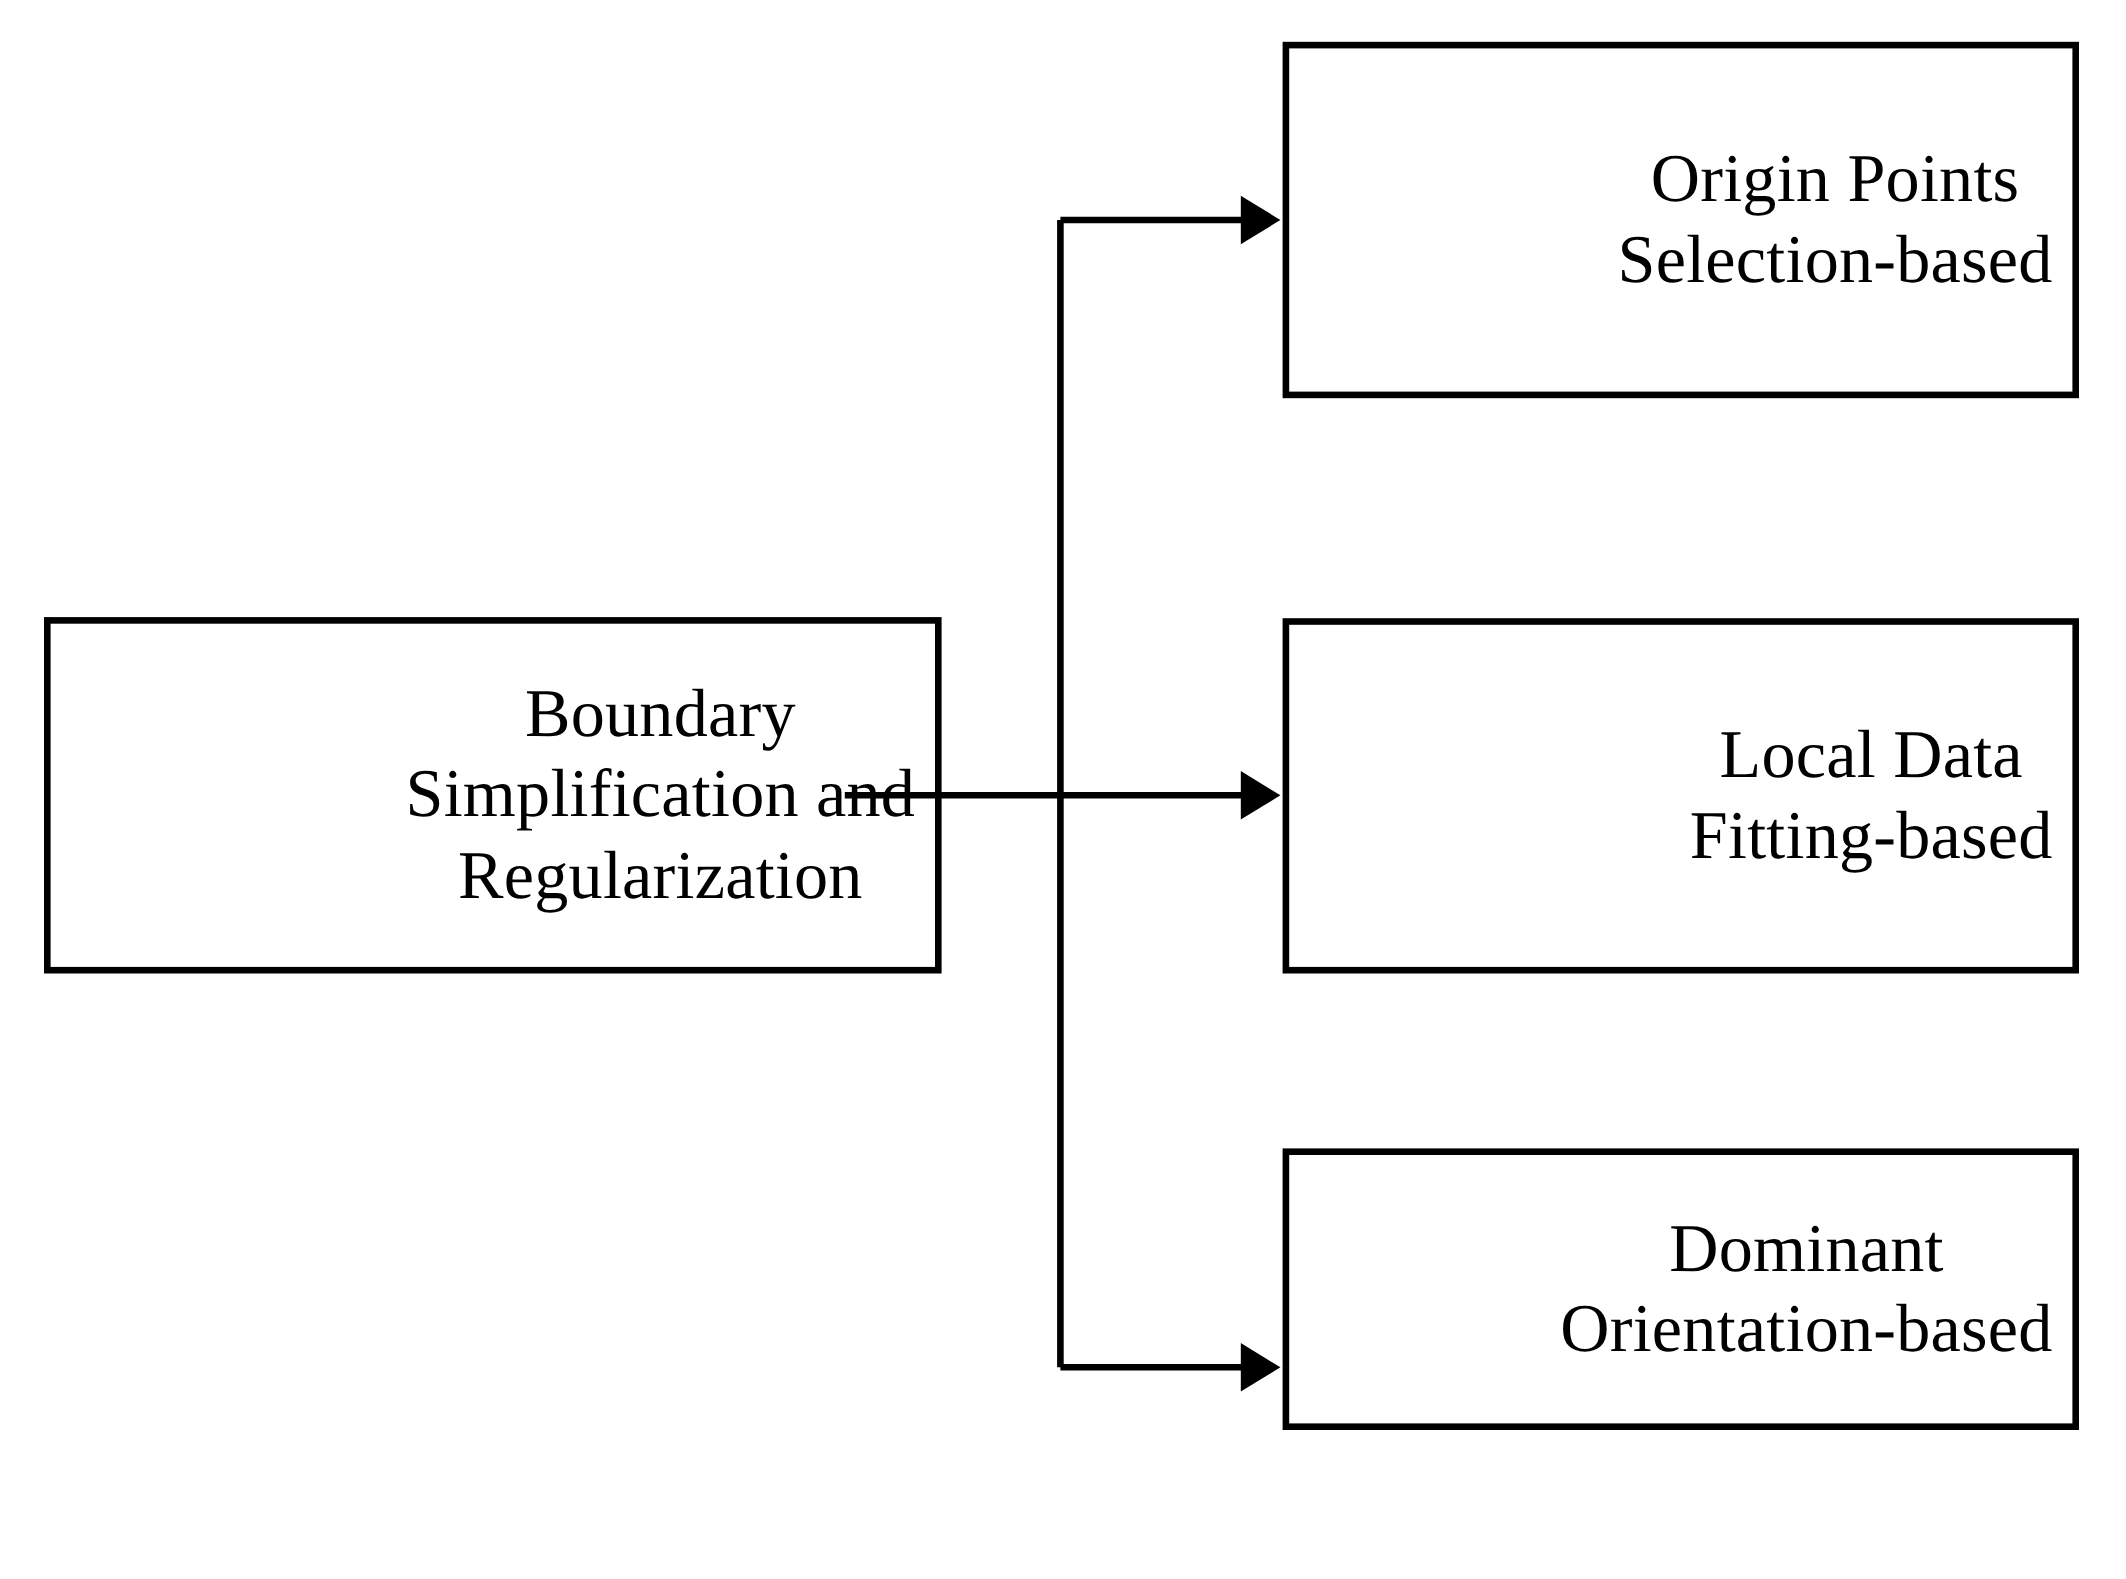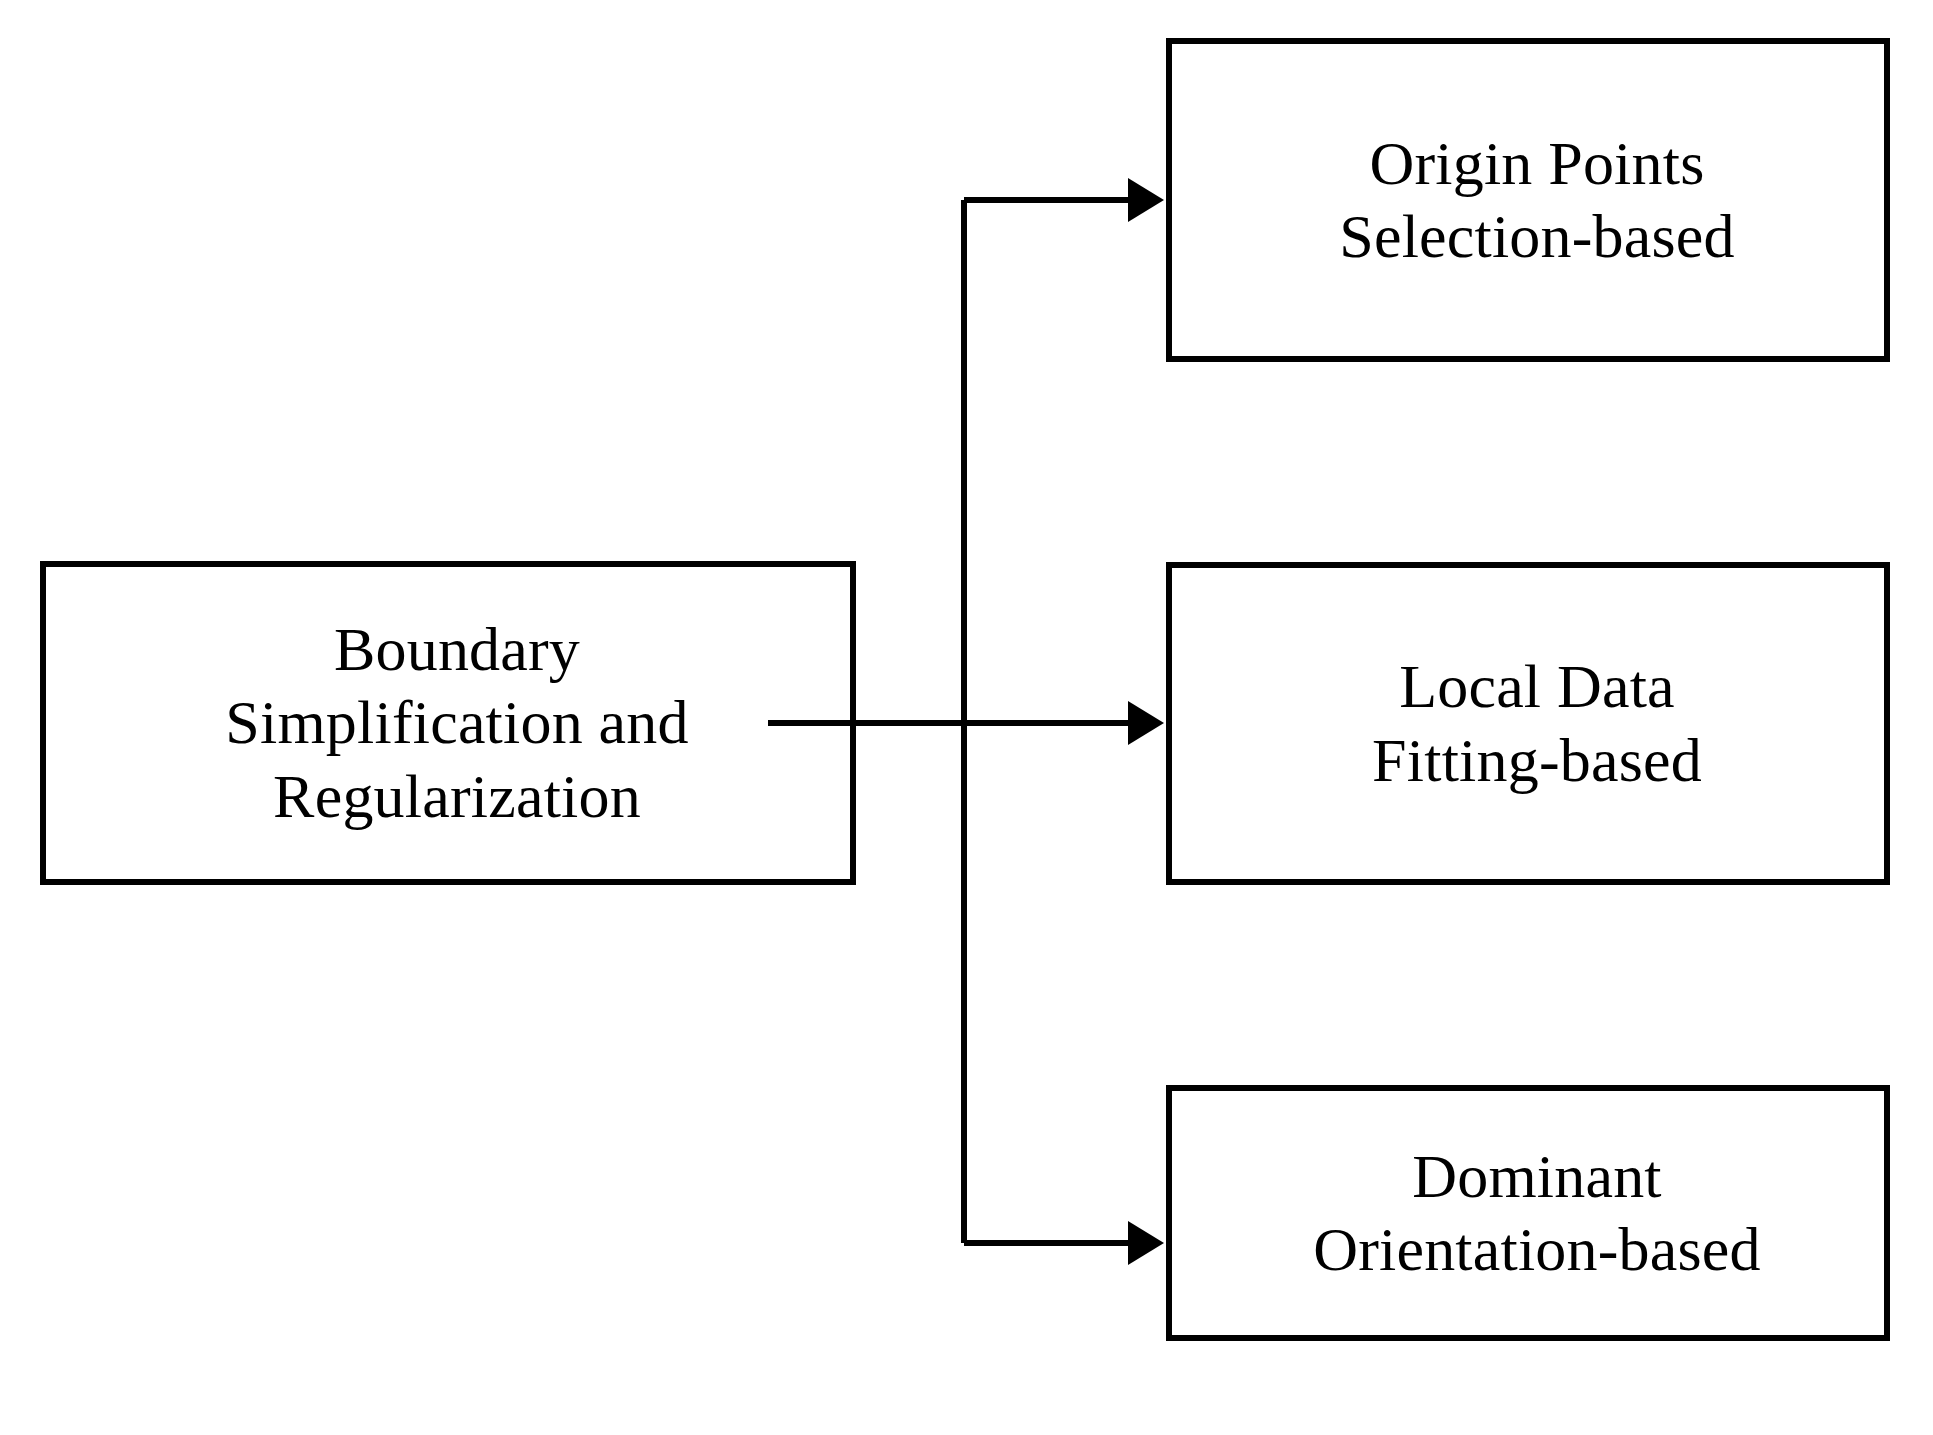--- a/index.html
+++ b/index.html
@@ -15,21 +15,21 @@
     overflow: hidden;
     font-family: "Liberation Serif", "DejaVu Serif", serif;
   }
   .node {
     position: absolute;
     box-sizing: border-box;
     border: 6px solid #000000;
     background: #ffffff;
     display: flex;
     align-items: center;
-    justify-content: center;
+    justify-content: flex-end;
     text-align: center;
     padding-left: 18px;
   }
   .node-label {
     font-size: 62px;
     line-height: 1.18;
     color: #000000;
     letter-spacing: 0.2px;
     padding: 0 18px;
     white-space: pre-line;
@@ -49,21 +49,21 @@
     height: 324px;
   }
   #node-local-data {
     left: 1166px;
     top: 562px;
     width: 724px;
     height: 323px;
   }
   #node-dominant-orientation {
     left: 1166px;
-    top: 1085px;
+    top: 1044px;
     width: 724px;
     height: 256px;
   }
   
   #connectors {
     position: absolute;
     left: 0;
     top: 0;
     width: 1933px;
     height: 1435px;

